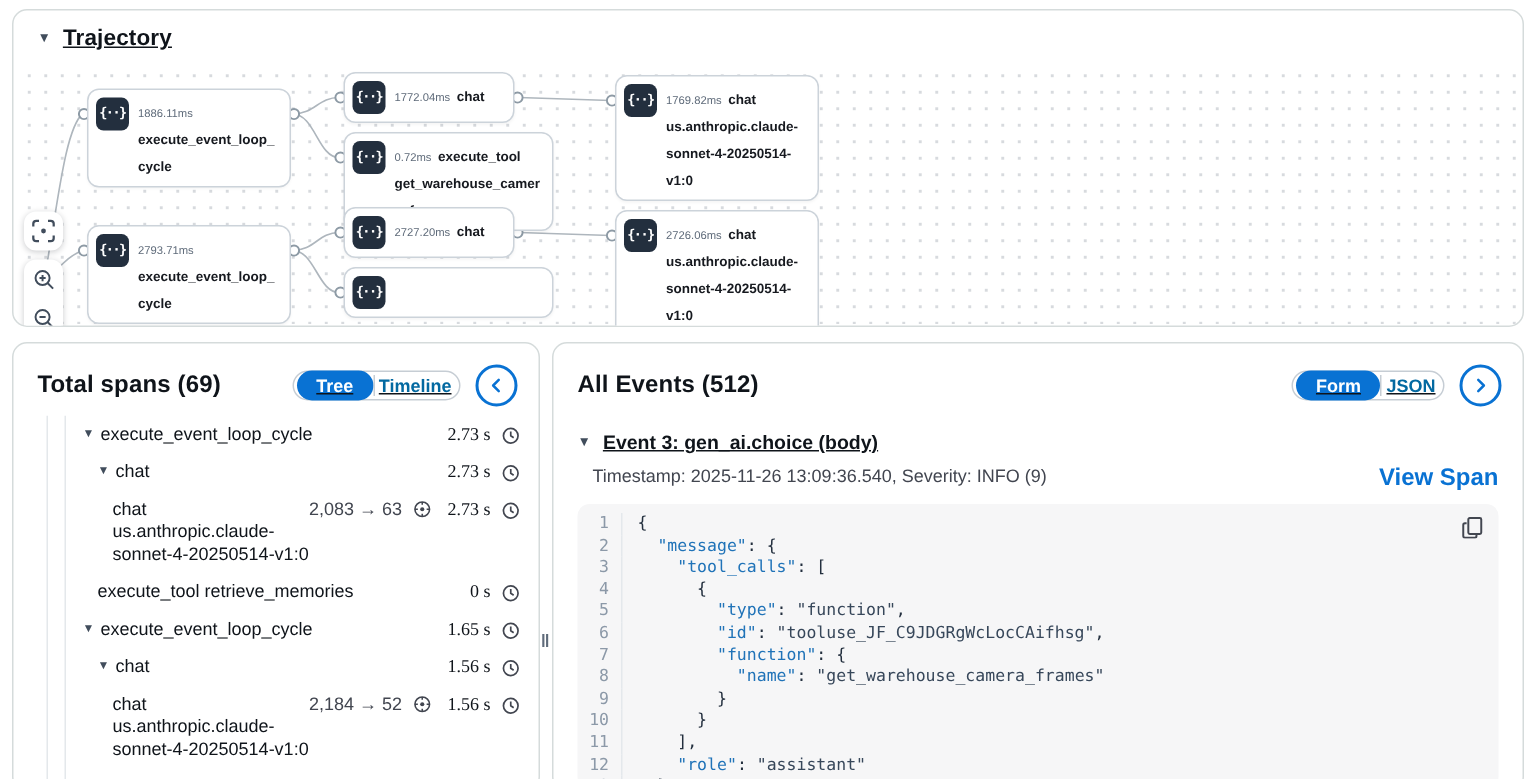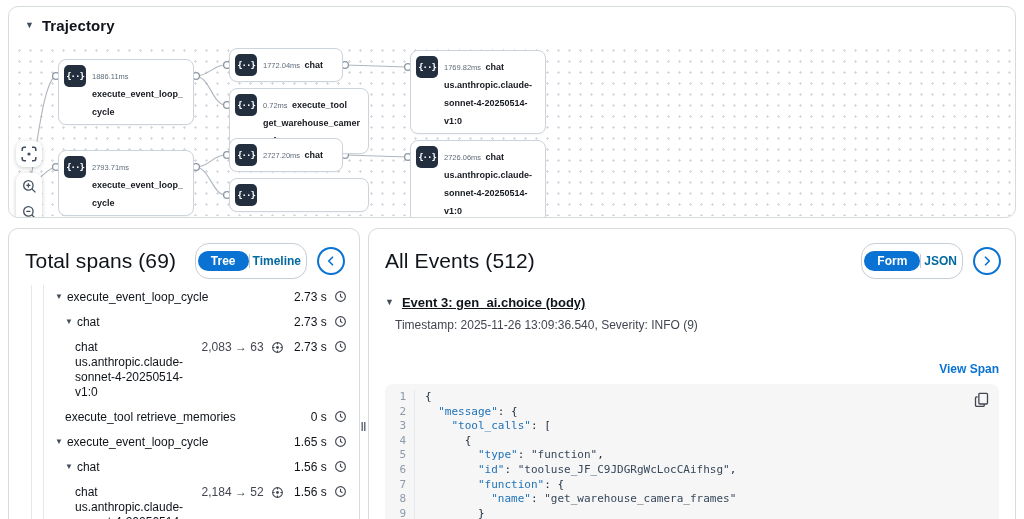--- a/index.html
+++ b/index.html
@@ -5,21 +5,21 @@
   * { box-sizing: border-box; margin: 0; padding: 0; }
   html,body { width:1024px; height:519px; overflow:hidden; background:#fff;
     font-family:"Liberation Sans", sans-serif; color:#0f141a; }
 
   .panel { background:#fff; border:1px solid #d5dbdb; border-radius:10px; }
 
   
   #traj { position:absolute; left:8px; top:6px; width:1008px; height:212px; overflow:hidden; }
   #traj .hdr { display:flex; align-items:center; gap:8px; padding:10px 16px 4px 16px; }
   .caret { font-size:9px; color:#414d5c; line-height:1; }
-  #traj .hdr h2 { font-size:15px; font-weight:700; letter-spacing:.1px; }
+  #traj .hdr h2 { font-size:15px; font-weight:700; letter-spacing:.1px;text-decoration:underline; }
   .graph { position:absolute; left:1px; right:1px; top:34px; bottom:1px;
     background-image: radial-gradient(#d7dade 1px, transparent 1.2px);
     background-size: 11px 11px; background-position: 4px 4px; }
   .graph svg.edges { position:absolute; inset:0; width:100%; height:100%; }
   .gnode { position:absolute; display:flex; gap:6px; align-items:flex-start;
     background:#fff; border:1px solid #ccd3da; border-radius:8px; padding:5px 7px 5px 5px;
     box-shadow:0 1px 2px rgba(15,20,26,.04); }
   .gnode .nicon { flex:none; width:22px; height:22px; background:#232f3e; border-radius:5px;
     color:#fff; font-family:"DejaVu Sans Mono", monospace; font-size:9px; font-weight:700;
     display:flex; align-items:center; justify-content:center; letter-spacing:-1px; }
@@ -30,48 +30,48 @@
   .gctl { position:absolute; left:6px; z-index:5; background:#fff; border-radius:8px;
     box-shadow:0 1px 4px rgba(15,20,26,.22); display:flex; flex-direction:column;
     align-items:center; }
   .gctl button { width:26px; height:26px; border:none; background:transparent; cursor:pointer;
     display:flex; align-items:center; justify-content:center; }
 
   
   #spans { position:absolute; left:8px; top:228px; width:352px; height:300px; overflow:hidden; }
   #events { position:absolute; left:368px; top:228px; width:648px; height:300px; overflow:hidden; }
   .phdr { display:flex; align-items:center; padding:14px 14px 8px 16px; gap:10px; }
-  .phdr h2 { font-size:21px; font-weight:400; flex:1; letter-spacing:.1px; }
+  .phdr h2 { font-size:16px; font-weight:700; flex:1; letter-spacing:.1px; }
   .seg { display:flex; align-items:center; border:1px solid #c6cdd4; border-radius:14px;
-    background:#fff; height:36px; padding:2px; }
+    background:#fff; height:20px; padding:2px;text-decoration:underline; }
   .seg .on { background:#0972d3; color:#fff; border-radius:12px; padding:3px 13px;
     font-size:12px; font-weight:700; cursor:pointer; }
   .seg .off { color:#0369a1; padding:3px 3px; font-size:12px; font-weight:700; cursor:pointer; }
   .seg .sep { width:1px; height:14px; background:#c6cdd4; }
   .cbtn { width:28px; height:28px; border-radius:50%; border:2px solid #0972d3; background:#fff;
     color:#0972d3; display:flex; align-items:center; justify-content:center; cursor:pointer; flex:none; }
 
   
   .tree { position:relative; margin-top:-2px; height:252px; overflow:hidden; }
   .guide { position:absolute; top:0; bottom:0; width:1px; background:#e4e8eb; }
   .trow { display:flex; align-items:flex-start; padding:5px 12px 5px 0; font-size:12px;
     line-height:1.25; cursor:pointer; }
   .trow .tcaret { font-size:8px; color:#414d5c; margin-right:4px; padding-top:2px; }
   .trow .tlbl { max-width:178px; overflow-wrap:anywhere; color:#0f141a; }
   .trow .sp { flex:1; }
   .trow .tok { color:#424650; white-space:nowrap; display:flex; align-items:center; gap:4px; margin-right:10px; }
-  .trow .dur { white-space:nowrap; display:flex; align-items:flex-start; gap:4px; color:#0f141a; }
+  .trow .dur { white-space:nowrap; display:flex; align-items:flex-end; gap:4px; color:#0f141a;font-family:Liberation Serif, serif; }
   .icn { display:inline-flex; }
 
   
   .evt-title { display:flex; align-items:center; gap:8px; padding:8px 16px 2px 16px; }
   .evt-title h3 { font-size:13px; font-weight:700;text-decoration:underline; }
   .evt-meta { display:flex; align-items:flex-start; padding:6px 16px 8px 26px; font-size:12px; color:#424650; }
   .evt-meta .sp { flex:1; }
-  .viewspan { color:#0972d3; font-weight:700; font-size:12px; text-decoration:none; cursor:pointer;margin-top:44px; }
+  .viewspan { color:#0972d3; font-weight:700; font-size:16px; text-decoration:none; cursor:pointer; }
   .code { position:relative; margin:0 16px; background:#f6f6f7; border-radius:8px;
     height:190px; overflow:hidden; font-family:"DejaVu Sans Mono", monospace; font-size:11px; }
   .cline { display:flex; line-height:14.6px; }
   .cline .ln { flex:none; width:30px; text-align:right; padding-right:8px; color:#8c99a8;
     border-right:1px solid #e4e8ec; }
   .cline:first-child { padding-top:6px; }
   .cline:first-child .ln { padding-top:0; }
   .cline .ct { padding-left:10px; white-space:pre; color:#232f3e; }
   .k { color:#2073b8; } .s { color:#37475a; }
   .copybtn { position:absolute; top:8px; right:10px; background:transparent; border:none; cursor:pointer; }

